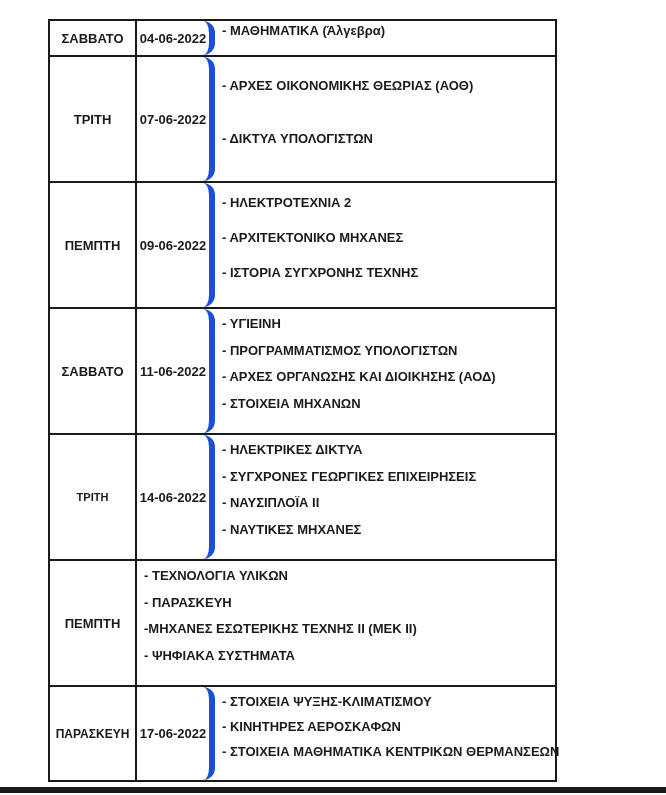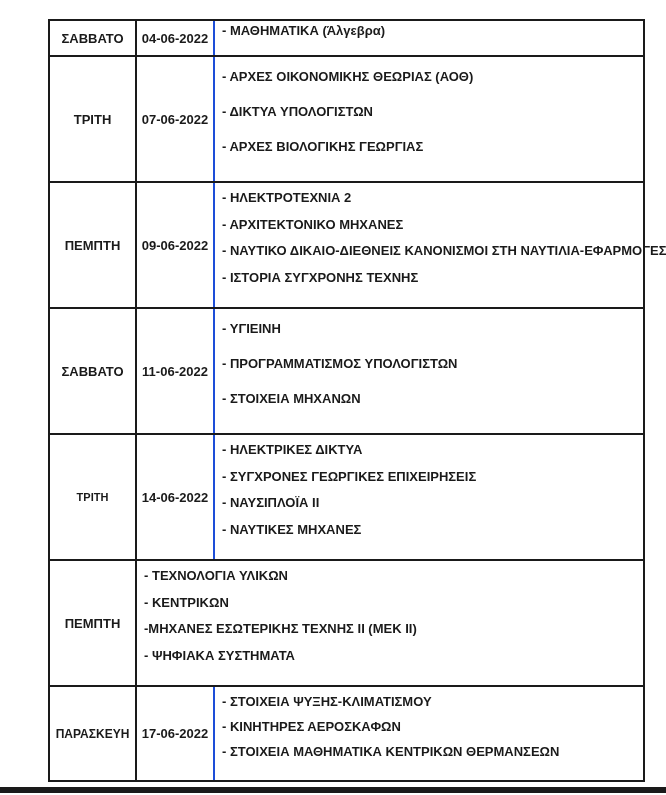--- a/index.html
+++ b/index.html
@@ -12,21 +12,21 @@
     background: #ffffff;
     position: relative;
     overflow: hidden;
     font-family: "Liberation Sans", "DejaVu Sans", sans-serif;
     color: #1a1a1a;
   }
   .schedule-table {
     position: absolute;
     left: 48px;
     top: 19px;
-    width: 597px;
+    width: 509px;
     border: 2px solid #1a1a1a;
     box-sizing: border-box;
     background: #ffffff;
   }
   .row {
     display: flex;
     box-sizing: border-box;
   }
   .row + .row {
     border-top: 2px solid #1a1a1a;
@@ -54,27 +54,28 @@
   }
   .day.small {
     font-size: 11px;
   }
   .r6 .day {
     font-size: 12px;
   }
   .date {
     width: 78px;
     flex: 0 0 78px;
-    border-right: 2px solid #1d4ed8;
+    border-right: 6px solid #1d4ed8;
     display: flex;
     align-items: center;
     justify-content: center;
     font-weight: 700;
     font-size: 13px;
     text-align: right;
+    border-radius: 12px;
   }
   .subjects {
     flex: 1 1 auto;
     display: flex;
     flex-direction: column;
     justify-content: space-around;
     padding: 2px 4px 16px 7px;
   }
   .subject {
     font-weight: 700;
@@ -103,61 +104,60 @@
       <div class="subject">- ΜΑΘΗΜΑΤΙΚΑ (Άλγεβρα)</div>
     </div>
   </div>
 
   <div class="row r1">
     <div class="cell day">ΤΡΙΤΗ</div>
     <div class="cell date">07-06-2022</div>
     <div class="cell subjects">
       <div class="subject">- ΑΡΧΕΣ ΟΙΚΟΝΟΜΙΚΗΣ ΘΕΩΡΙΑΣ (ΑΟΘ)</div>
       <div class="subject">- ΔΙΚΤΥΑ ΥΠΟΛΟΓΙΣΤΩΝ</div>
-      <div class="subject">- ΑΡΧΕΣ ΒΙΟΛΟΓΙΚΗΣ ΓΕΩΡΓΙΑΣ</div>
     </div>
   </div>
 
   <div class="row r2">
     <div class="cell day">ΠΕΜΠΤΗ</div>
     <div class="cell date">09-06-2022</div>
     <div class="cell subjects">
       <div class="subject">- ΗΛΕΚΤΡΟΤΕΧΝΙΑ 2</div>
       <div class="subject">- ΑΡΧΙΤΕΚΤΟΝΙΚΟ ΜΗΧΑΝΕΣ</div>
-      <div class="subject">- ΝΑΥΤΙΚΟ ΔΙΚΑΙΟ-ΔΙΕΘΝΕΙΣ ΚΑΝΟΝΙΣΜΟΙ ΣΤΗ ΝΑΥΤΙΛΙΑ-ΕΦΑΡΜΟΓΕΣ</div>
       <div class="subject">- ΙΣΤΟΡΙΑ ΣΥΓΧΡΟΝΗΣ ΤΕΧΝΗΣ</div>
     </div>
   </div>
 
   <div class="row r3">
     <div class="cell day">ΣΑΒΒΑΤΟ</div>
     <div class="cell date">11-06-2022</div>
     <div class="cell subjects">
       <div class="subject">- ΥΓΙΕΙΝΗ</div>
       <div class="subject">- ΠΡΟΓΡΑΜΜΑΤΙΣΜΟΣ ΥΠΟΛΟΓΙΣΤΩΝ</div>
+      <div class="subject">- ΑΡΧΕΣ ΟΡΓΑΝΩΣΗΣ ΚΑΙ ΔΙΟΙΚΗΣΗΣ (ΑΟΔ)</div>
       <div class="subject">- ΣΤΟΙΧΕΙΑ ΜΗΧΑΝΩΝ</div>
     </div>
   </div>
 
   <div class="row r4">
     <div class="cell day small">ΤΡΙΤΗ</div>
     <div class="cell date">14-06-2022</div>
     <div class="cell subjects">
       <div class="subject">- ΗΛΕΚΤΡΙΚΕΣ ΔΙΚΤΥΑ</div>
       <div class="subject">- ΣΥΓΧΡΟΝΕΣ ΓΕΩΡΓΙΚΕΣ ΕΠΙΧΕΙΡΗΣΕΙΣ</div>
       <div class="subject">- ΝΑΥΣΙΠΛΟΪΑ ΙΙ</div>
       <div class="subject">- ΝΑΥΤΙΚΕΣ ΜΗΧΑΝΕΣ</div>
     </div>
   </div>
 
   <div class="row r5">
     <div class="cell day">ΠΕΜΠΤΗ</div>
     <div class="cell subjects">
       <div class="subject">- ΤΕΧΝΟΛΟΓΙΑ ΥΛΙΚΩΝ</div>
-      <div class="subject">- ΚΕΝΤΡΙΚΩΝ</div>
+      <div class="subject">- ΠΑΡΑΣΚΕΥΗ</div>
       <div class="subject">-ΜΗΧΑΝΕΣ ΕΣΩΤΕΡΙΚΗΣ ΤΕΧΝΗΣ ΙΙ (ΜΕΚ ΙΙ)</div>
       <div class="subject">- ΨΗΦΙΑΚΑ ΣΥΣΤΗΜΑΤΑ</div>
     </div>
   </div>
 
   <div class="row r6">
     <div class="cell day">ΠΑΡΑΣΚΕΥΗ</div>
     <div class="cell date">17-06-2022</div>
     <div class="cell subjects">
       <div class="subject">- ΣΤΟΙΧΕΙΑ ΨΥΞΗΣ-ΚΛΙΜΑΤΙΣΜΟΥ</div>

